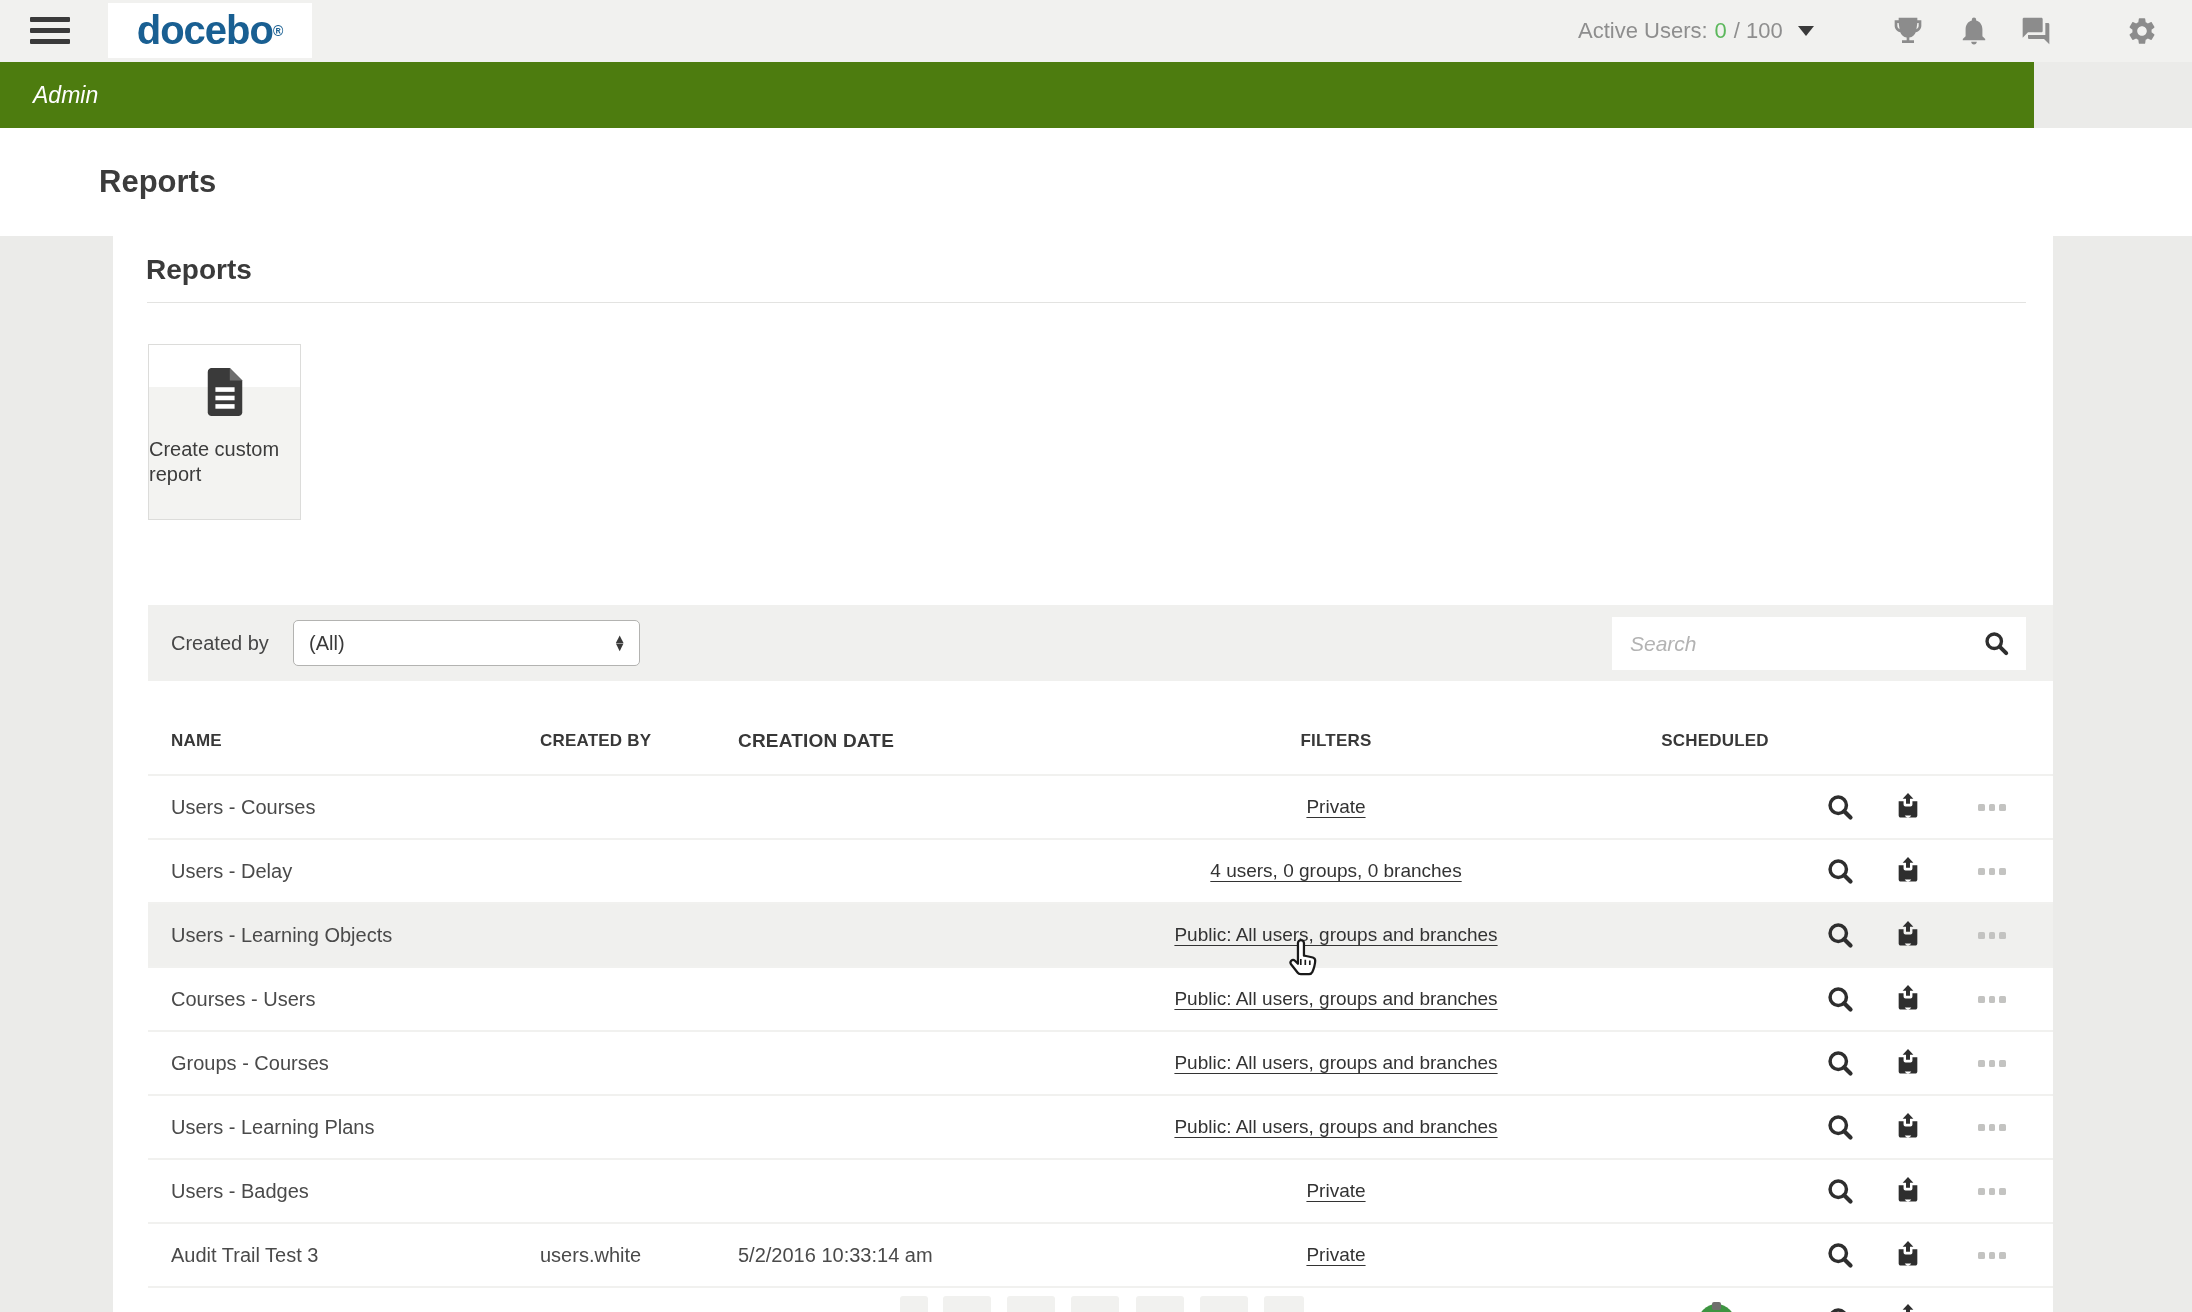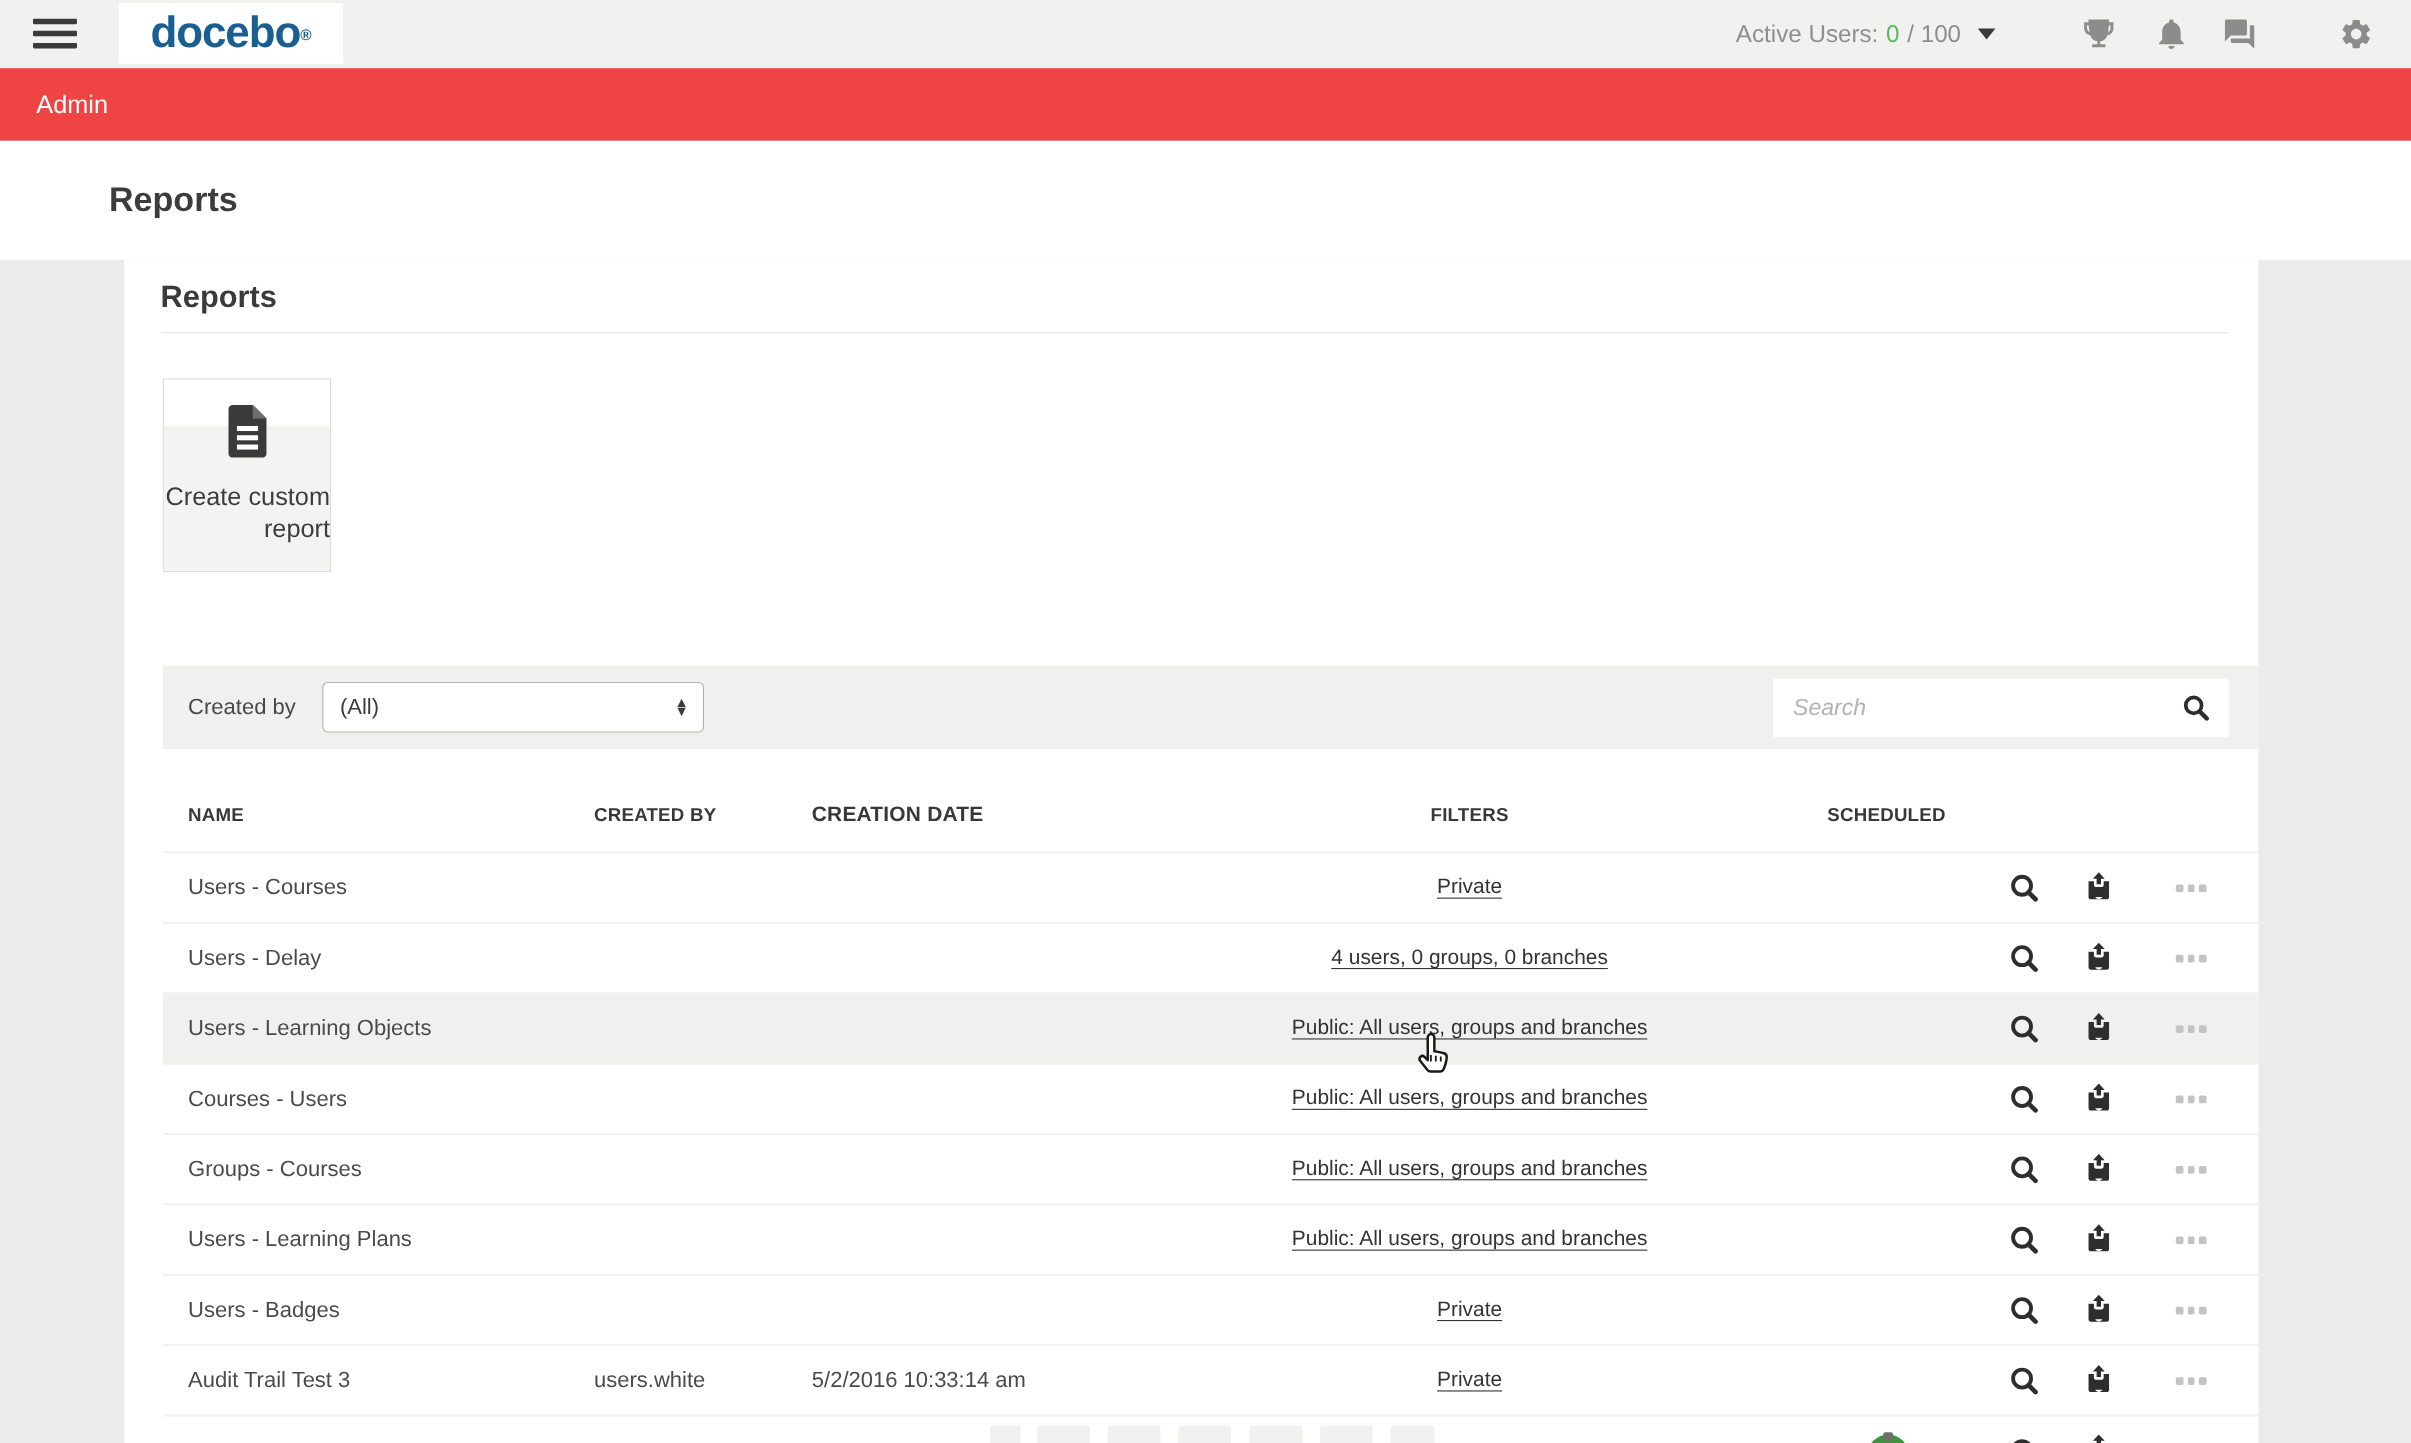--- a/index.html
+++ b/index.html
@@ -26,36 +26,36 @@
   .au-count { color:#5cb85c; }
   .au-caret { width:0; height:0; border-left:8px solid transparent; border-right:8px solid transparent; border-top:10px solid #3a3a3a; margin-left:8px; }
   .hdr-icon { position:absolute; top:15px; width:32px; height:32px; cursor:pointer; }
   .hdr-icon svg { width:32px; height:32px; fill:#8c8c8c; }
   .ic-trophy { left:1892px; }
   .ic-bell { left:1958px; }
   .ic-chat { left:2020px; }
   .ic-gear { left:2126px; }
 
   
-  .admin-bar { position:absolute; left:0; top:62px; width:2192px; height:66px; background:#ef4444; display:flex; align-items:center; }
+  .admin-bar { position:absolute; left:0; top:62px; width:2034px; height:66px; background:#4d7c0f; display:flex; align-items:center;font-style:italic; }
   .admin-label { color:#ffffff; font-size:23px; margin-left:33px; }
 
   
   .title-band { position:absolute; left:0; top:128px; width:2192px; height:108px; background:#ffffff; display:flex; align-items:center; }
   .page-title { font-size:31px; color:#3c3c3c; margin-left:99px; }
 
   
   .panel { position:absolute; left:113px; top:236px; width:1940px; height:1076px; background:#ffffff; }
   .panel-heading { position:absolute; left:33px; top:18px; font-size:28px; color:#3a3a3a; }
   .panel-hr { position:absolute; left:34px; right:27px; top:66px; border-top:1px solid #e3e3e1; }
 
   .create-card { position:absolute; left:35px; top:108px; width:153px; height:176px; background:#ffffff; border:1px solid #dcdcda; cursor:pointer; }
   .create-card .card-body { position:absolute; left:0; right:0; top:42px; bottom:0; background:#f3f3f1; }
   .create-card svg { position:absolute; left:50%; top:20px; transform:translateX(-50%); width:46px; height:56px; }
-  .create-card .card-label { position:absolute; left:0; right:0; top:92px; text-align:right; font-size:23px; line-height:1.25; color:#3c3c3c; }
+  .create-card .card-label { position:absolute; left:0; right:0; top:92px; text-align:left; font-size:20px; line-height:1.25; color:#3c3c3c; }
 
   
   .filter-bar { position:absolute; left:35px; top:369px; width:1905px; height:76px; background:#f0f0ee; }
   .created-by-label { position:absolute; left:23px; top:0; height:76px; display:flex; align-items:center; font-size:20px; color:#474747; }
   .created-by-select { position:absolute; left:145px; top:15px; width:347px; height:46px; background:#ffffff; border:1px solid #b3b3b1; border-radius:5px; display:flex; align-items:center; cursor:pointer; }
   .select-value { font-size:20px; color:#3a3a3a; margin-left:15px; flex:1; }
   .select-arrows { display:flex; flex-direction:column; align-items:center; margin-right:13px; line-height:0.62; font-size:13px; color:#3a3a3a; }
   .list-search { position:absolute; right:27px; top:12px; width:414px; height:53px; background:#ffffff; display:flex; align-items:center; }
   .list-search input { flex:1; border:none; outline:none; font-size:21px; font-style:italic; color:#555; padding-left:18px; background:transparent; font-family:"Liberation Sans", sans-serif; }
   .list-search input::placeholder { color:#b3b3b3; }

